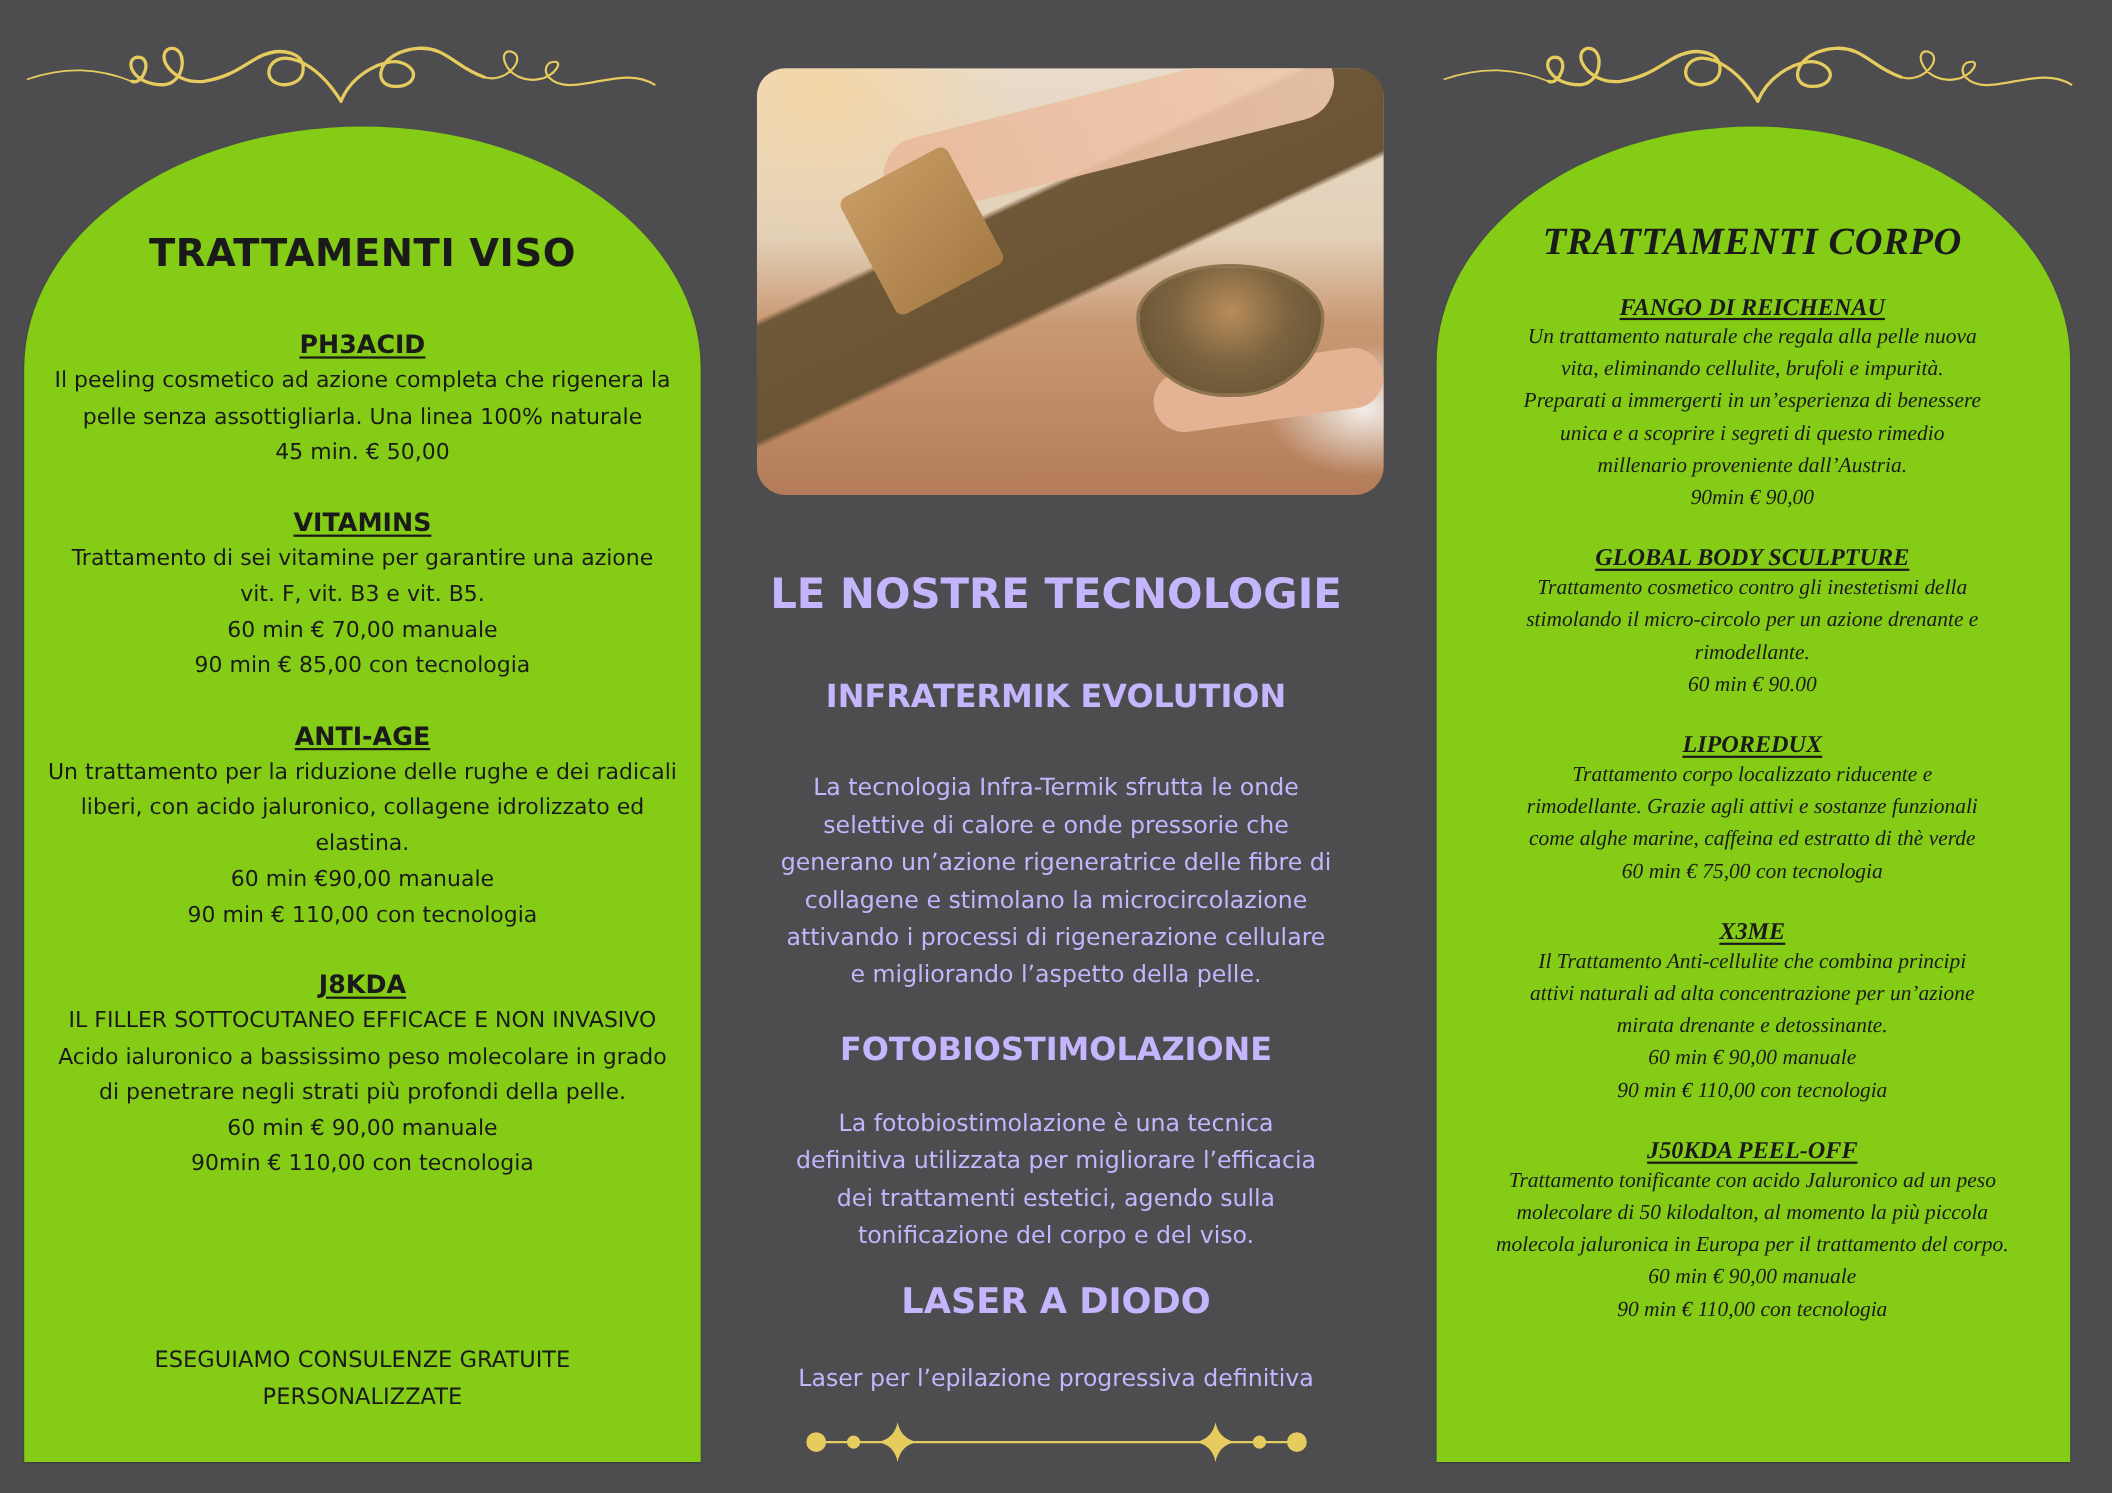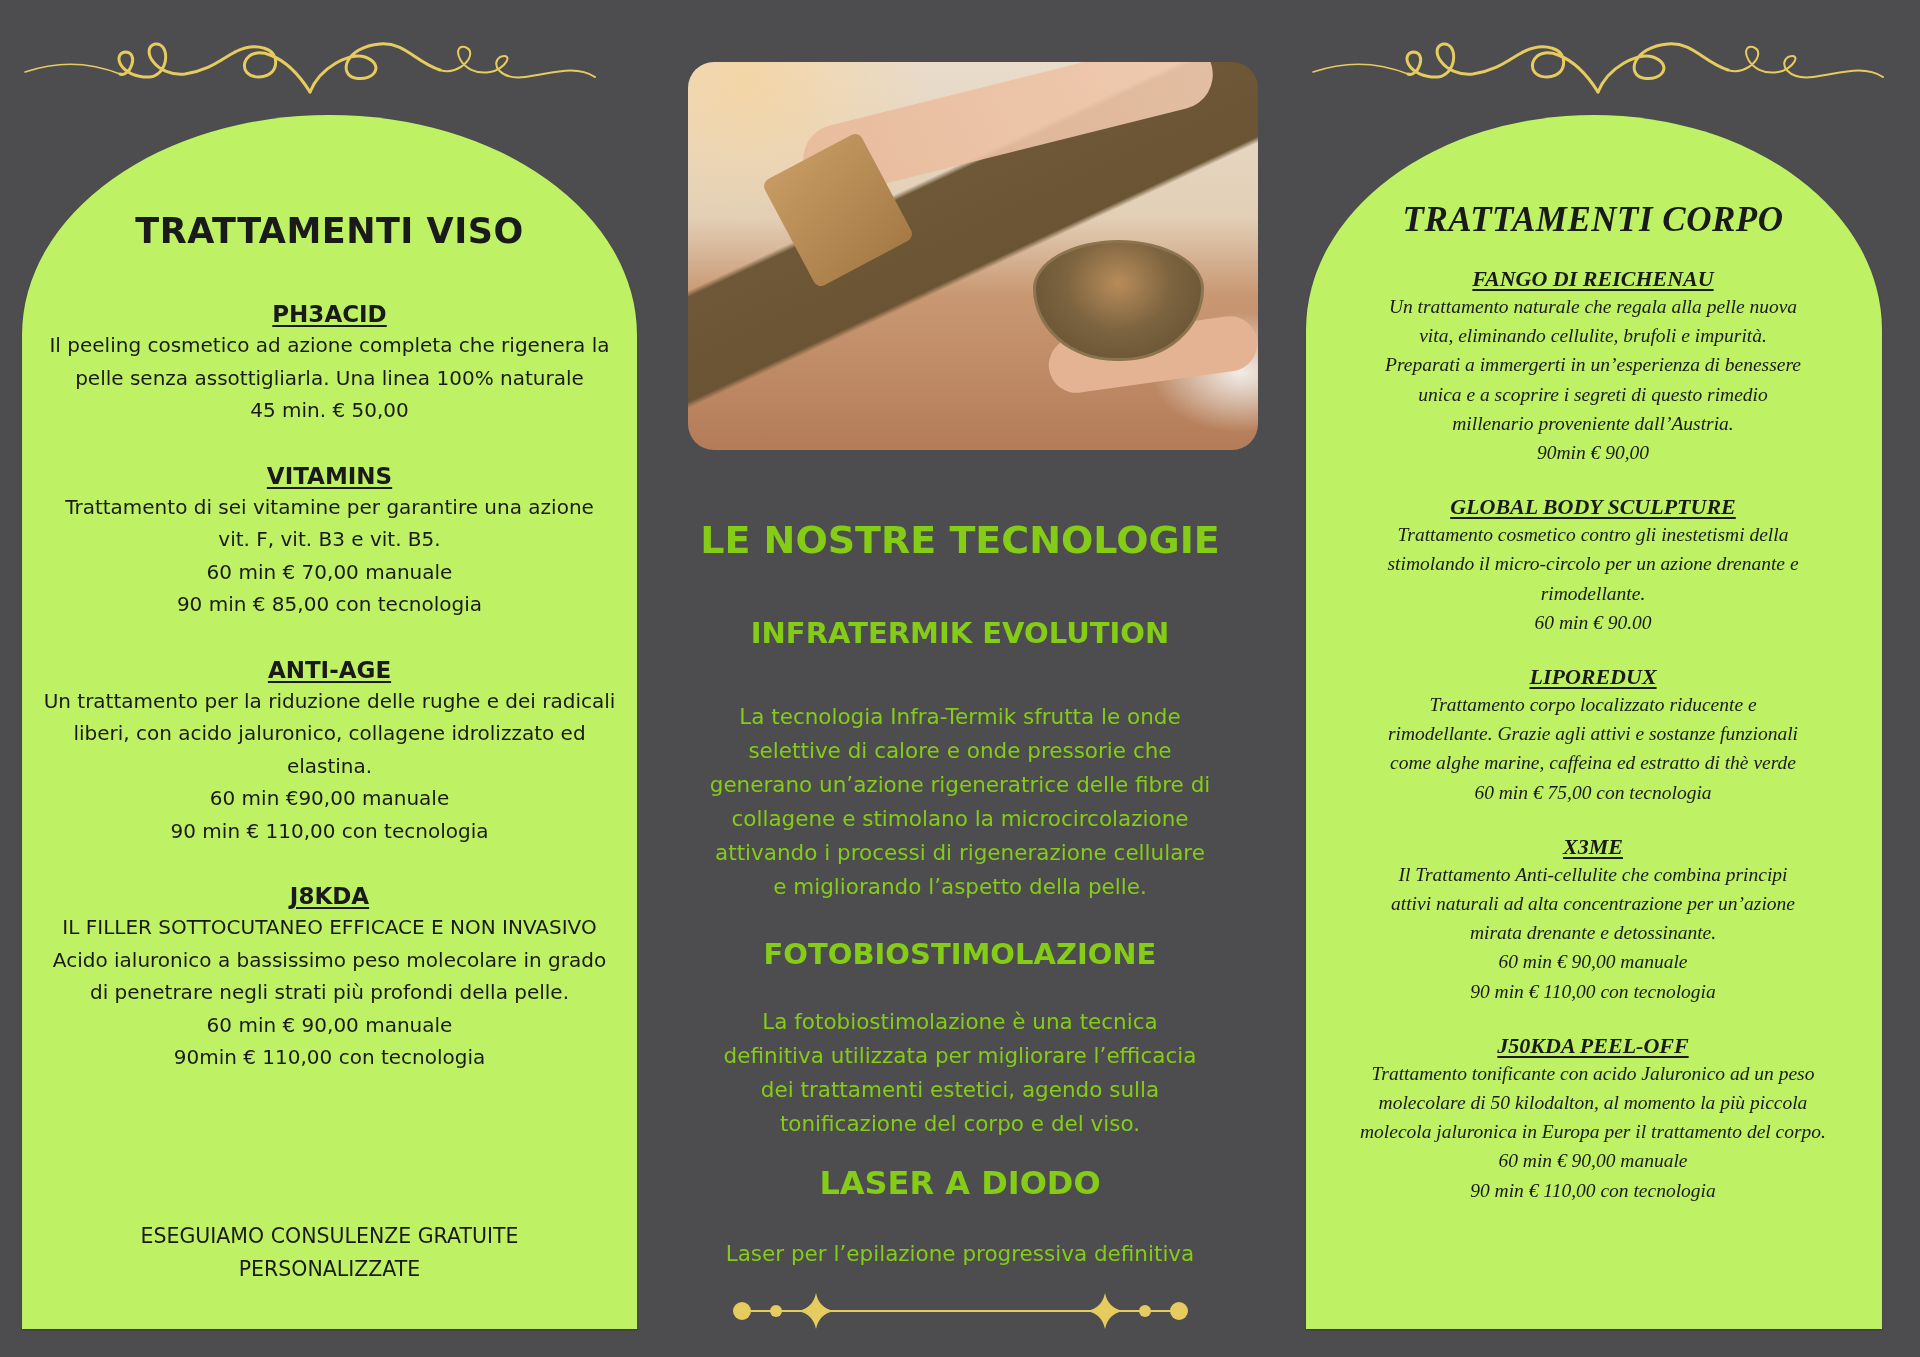--- a/index.html
+++ b/index.html
@@ -4,21 +4,21 @@
   <style>
     html, body { margin: 0; padding: 0; }
     body {
       width: 1920px; height: 1357px;
       background: #4d4d4f;
       position: relative; overflow: hidden;
       font-family: "DejaVu Sans", sans-serif;
     }
     .panel {
       position: absolute;
-      background: #bef264;
+      background: #84cc16;
       color: #1a1a1a;
       text-align: center;
       box-sizing: border-box;
       box-shadow: 0 1px 2px rgba(0,0,0,0.25);
     }
     .panel-left {
       left: 22px; top: 115px; width: 615px; height: 1214px;
       border-radius: 307px 307px 0 0 / 220px 220px 0 0;
       padding: 96px 6px 0 6px;
     }
@@ -72,21 +72,21 @@
       background: radial-gradient(ellipse at 50% 35%, #b88c5a 0%, #7c6440 45%, #5f4c2f 100%);
       border: 3px solid #8b744e;
     }
     .photo .palm {
       position: absolute; left: 360px; top: 265px; width: 210px; height: 55px;
       background: #e4b394; border-radius: 30px; transform: rotate(-8deg);
     }
 
     .center {
       position: absolute; left: 660px; width: 600px; text-align: center;
-      color: #84cc16; font-family: "DejaVu Sans", sans-serif;
+      color: #c4b5fd; font-family: "DejaVu Sans", sans-serif;
     }
     .tech-title { top: 518px; font-size: 38px; font-weight: 600; }
     .tech-sub { font-size: 29px; font-weight: 600; }
     .tech-body { font-size: 21.5px; line-height: 34px; font-weight: 500; }
     .laser-title { font-size: 32px; font-weight: 600; }
     .laser-sub { font-size: 21.5px; font-weight: 500; }
 
     .flourish { position: absolute; }
   </style>
 </head>

